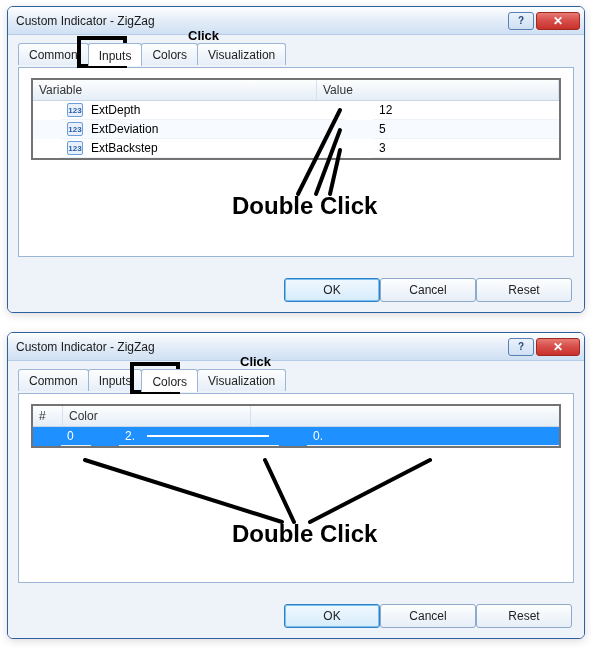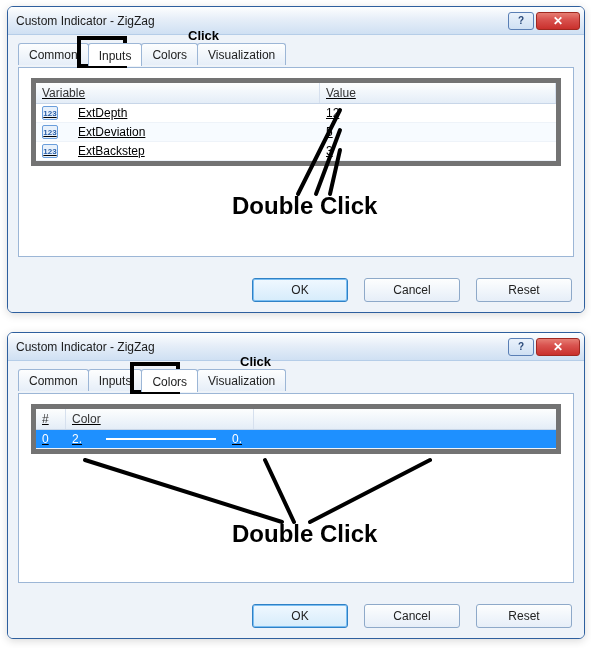--- a/index.html
+++ b/index.html
@@ -59,54 +59,53 @@
 
   .tabpanel {
     border: 1px solid #9cb6d6;
     background:#fff;
     height: 190px;
     position: relative;
     padding: 10px 12px;
   }
 
   .grid {
-    border: 5px solid #737373;
+    border: 2px solid #737373;
     width: 100%;
-    text-decoration: underline;
   }
   .ghead {
     display:flex; background: linear-gradient(#fdfefe,#e4edf7);
     border-bottom:1px solid #c8d6e8;
   }
   .ghead .gcell {
     padding: 3px 6px; color:#333; border-right:1px solid #d6e0ee;
   }
   .grow { display:flex; }
   .grow:nth-child(odd){ background:#f7fbff; }
-  .grow .gcell { padding: 2px 6px; border-bottom:1px solid #eef3f9; display:flex; align-items:center; gap:20px;}
+  .grow .gcell { padding: 2px 6px; border-bottom:1px solid #eef3f9; display:flex; align-items:center; gap:8px;margin-left:28px;}
   .icon123 {
     display:inline-flex; align-items:center; justify-content:center;
     width:16px; height:14px; border:1px solid #6a9edc; border-radius:2px;
     background:#e8f1fb; color:#2a5fa8; font-size:8px; font-weight:bold;
   }
 
   
   .g1 .col-var { flex: 0 0 284px; }
   .g1 .col-val { flex: 1; }
 
   
   .g2 .col-idx { flex:0 0 30px; }
   .g2 .col-color { flex:0 0 188px; }
   .g2 .col-width { flex:0 0 160px; }
   .g2 .col-style { flex:1; }
   .grow.selected { background:#1e90ff !important; color:#fff; }
   .swatch { width:14px; height:14px; background:#ff0000; border:1px solid #8b0000; }
   .widthline { flex:1; height:2px; background:#fff; margin:0 4px; }
 
-  .btnrow { position:absolute; right:12px; bottom:10px; display:flex; gap:16px; }
+  .btnrow { position:absolute; right:12px; bottom:10px; display:flex; gap:0; }
   .btn {
     width:96px; height:24px; border:1px solid #8ea9c9; border-radius:3px;
     background:linear-gradient(#fdfefe,#e6eef8); color:#222;
     display:flex; align-items:center; justify-content:center;
   }
   .btn.primary { border:1px solid #2f81c6; box-shadow: inset 0 0 0 1px #7bbef2; background:linear-gradient(#f0f8ff,#d6ecfb); }
 
   
   .hl { position:absolute; border:4px solid #000; pointer-events:none; }
   .hl1 { left:77px; top:36px; width:50px; height:32px; }

